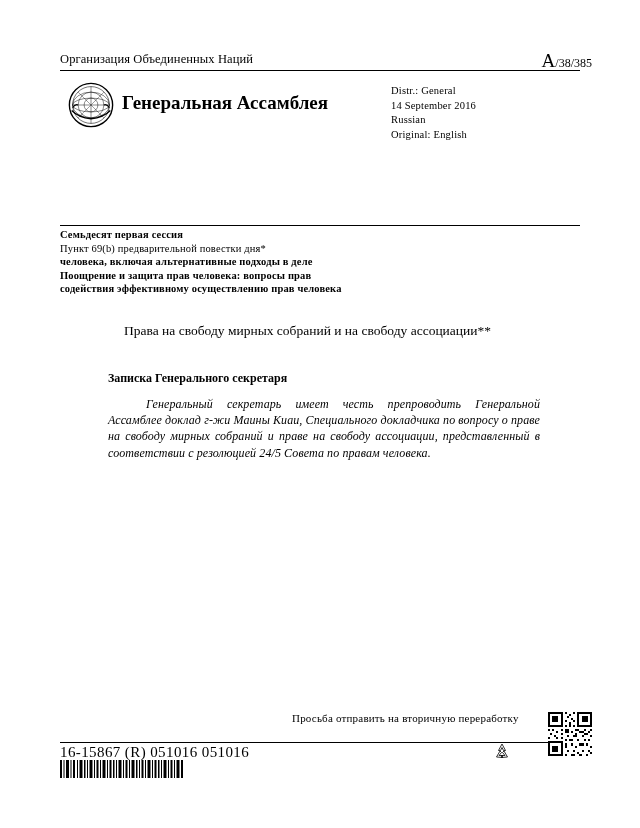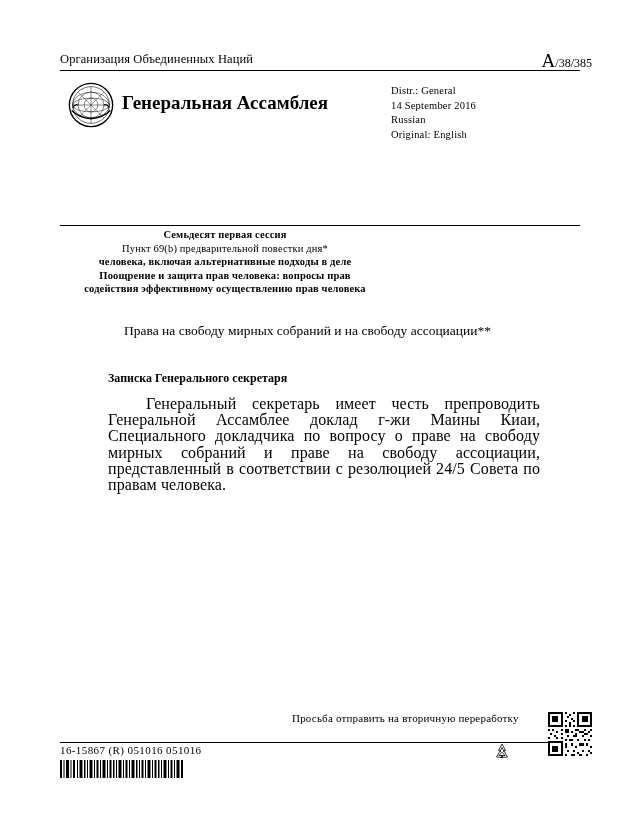--- a/index.html
+++ b/index.html
@@ -72,21 +72,20 @@
   }
 
   
   .session {
     position: absolute;
     left: 60px; top: 228px;
     width: 330px;
     font-size: 10.5px;
     line-height: 13.6px;
     letter-spacing: 0.15px;
-    text-align: center;
   }
   .session .b { font-weight: bold; }
 
   .session-rule-top {
     position: absolute;
     left: 60px; top: 225px;
     width: 520px;
     border-top: 1px solid #000;
   }
 
@@ -103,38 +102,39 @@
     position: absolute;
     left: 108px; top: 371px;
     width: 430px;
     font-size: 12px;
     font-weight: bold;
   }
   .body-par {
     position: absolute;
     left: 108px; top: 396px;
     width: 432px;
-    font-size: 16px;
+    font-size: 12px;
     line-height: 16.2px;
     text-align: justify;
     text-indent: 38px;
     letter-spacing: 0.1px;
+    font-style: italic;
   }
 
   
   .footer-rule {
     position: absolute;
     left: 60px; top: 742px;
     width: 520px;
     border-top: 1px solid #000;
   }
   .job-no {
     position: absolute;
     left: 60px; top: 744px;
-    font-size: 11px;
+    font-size: 15px;
     letter-spacing: 0.4px;
   }
   .barcode {
     position: absolute;
     left: 60px; top: 760px;
     width: 124px; height: 18px;
   }
   .recycle-text {
     position: absolute;
     left: 292px; top: 712px;

